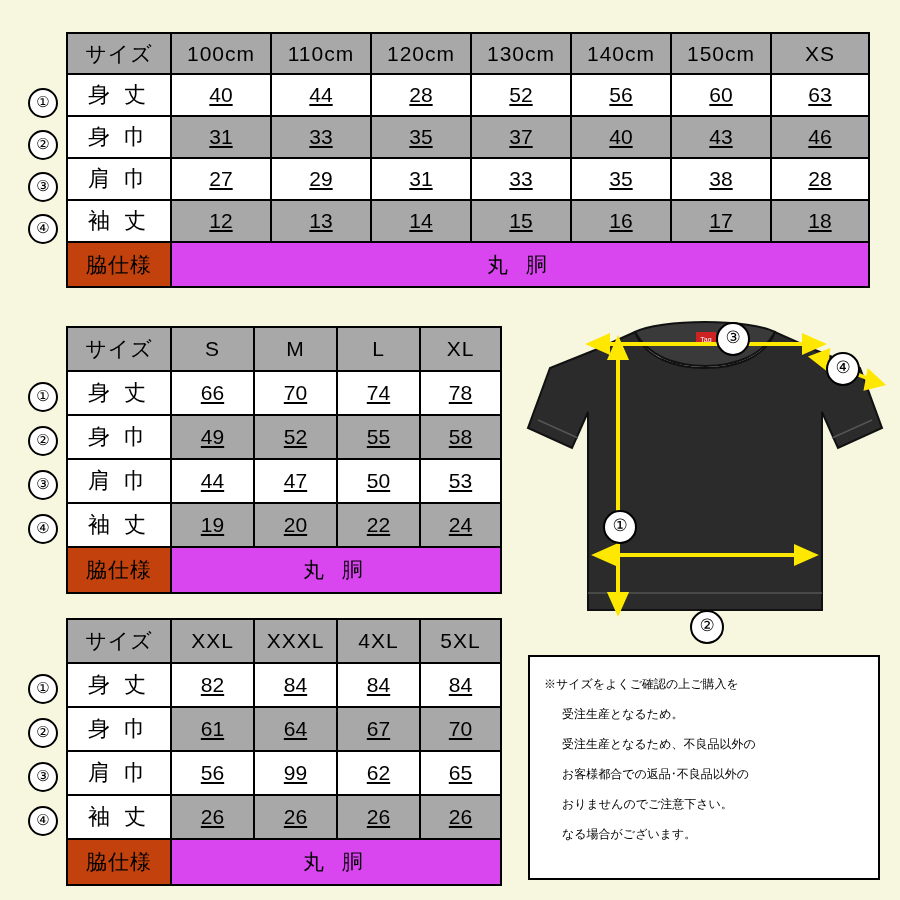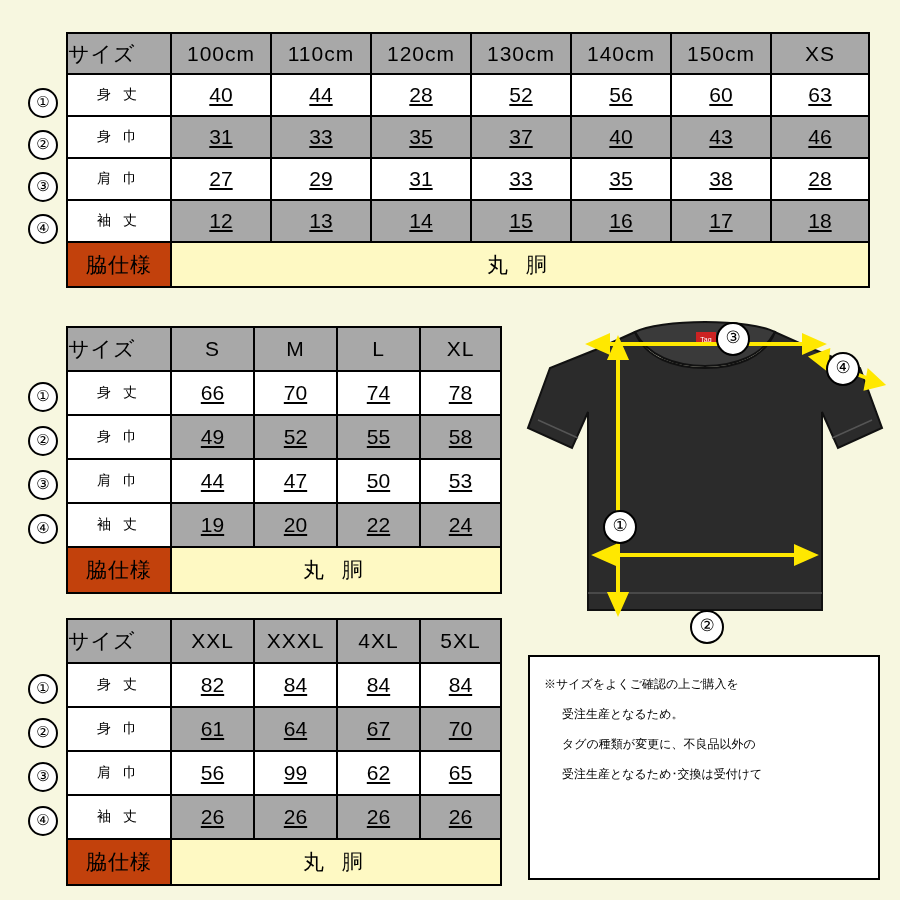--- a/index.html
+++ b/index.html
@@ -34,45 +34,45 @@
     vertical-align: middle;
     font-weight: normal;
     padding: 0;
   }
   .hdr-cell {
     background: #a8a8a8;
     font-size: 21px;
     letter-spacing: 1px;
   }
   .hdr-cell.label {
-    text-align: left;
+    text-align: center;
   }
   .row-label {
     background: #fff;
-    font-size: 14px;
+    font-size: 22px;
     letter-spacing: 4px;
     text-align: center;
   }
   .val {
     font-size: 21px;
     text-decoration: underline;
   }
   .val.shaded {
     background: #a8a8a8;
   }
   .val.plain {
     background: #fff;
   }
   .waki-label {
     background: #c2410c;
     font-size: 21px;
     letter-spacing: 1px;
   }
   .waki-val {
-    background: #fef9c3;
+    background: #d946ef;
     font-size: 21px;
     letter-spacing: 6px;
   }
 
   
   .circ-num {
     position: absolute;
     width: 26px;
     height: 26px;
     border: 2px solid #000;
@@ -378,17 +378,19 @@
 
     <div class="badge" style="left:196px; top:12px;">③</div>
     <div class="badge" style="left:306px; top:42px;">④</div>
     <div class="badge" style="left:83px;  top:200px;">①</div>
     <div class="badge" style="left:170px; top:300px;">②</div>
   </div>
 
   <div class="note-box">
     <div class="note-line">※サイズをよくご確認の上ご購入を</div>
     <div class="note-line indent">受注生産となるため。</div>
-    <div class="note-line indent">タグの種類が変更に、不良品以外の</div>
-    <div class="note-line indent">受注生産となるため･交換は受付けて</div>
+    <div class="note-line indent">受注生産となるため、不良品以外の</div>
+    <div class="note-line indent">お客様都合での返品･不良品以外の</div>
+    <div class="note-line indent">おりませんのでご注意下さい。</div>
+    <div class="note-line indent">なる場合がございます。</div>
   </div>
 
 </div>
 
 </body></html>

